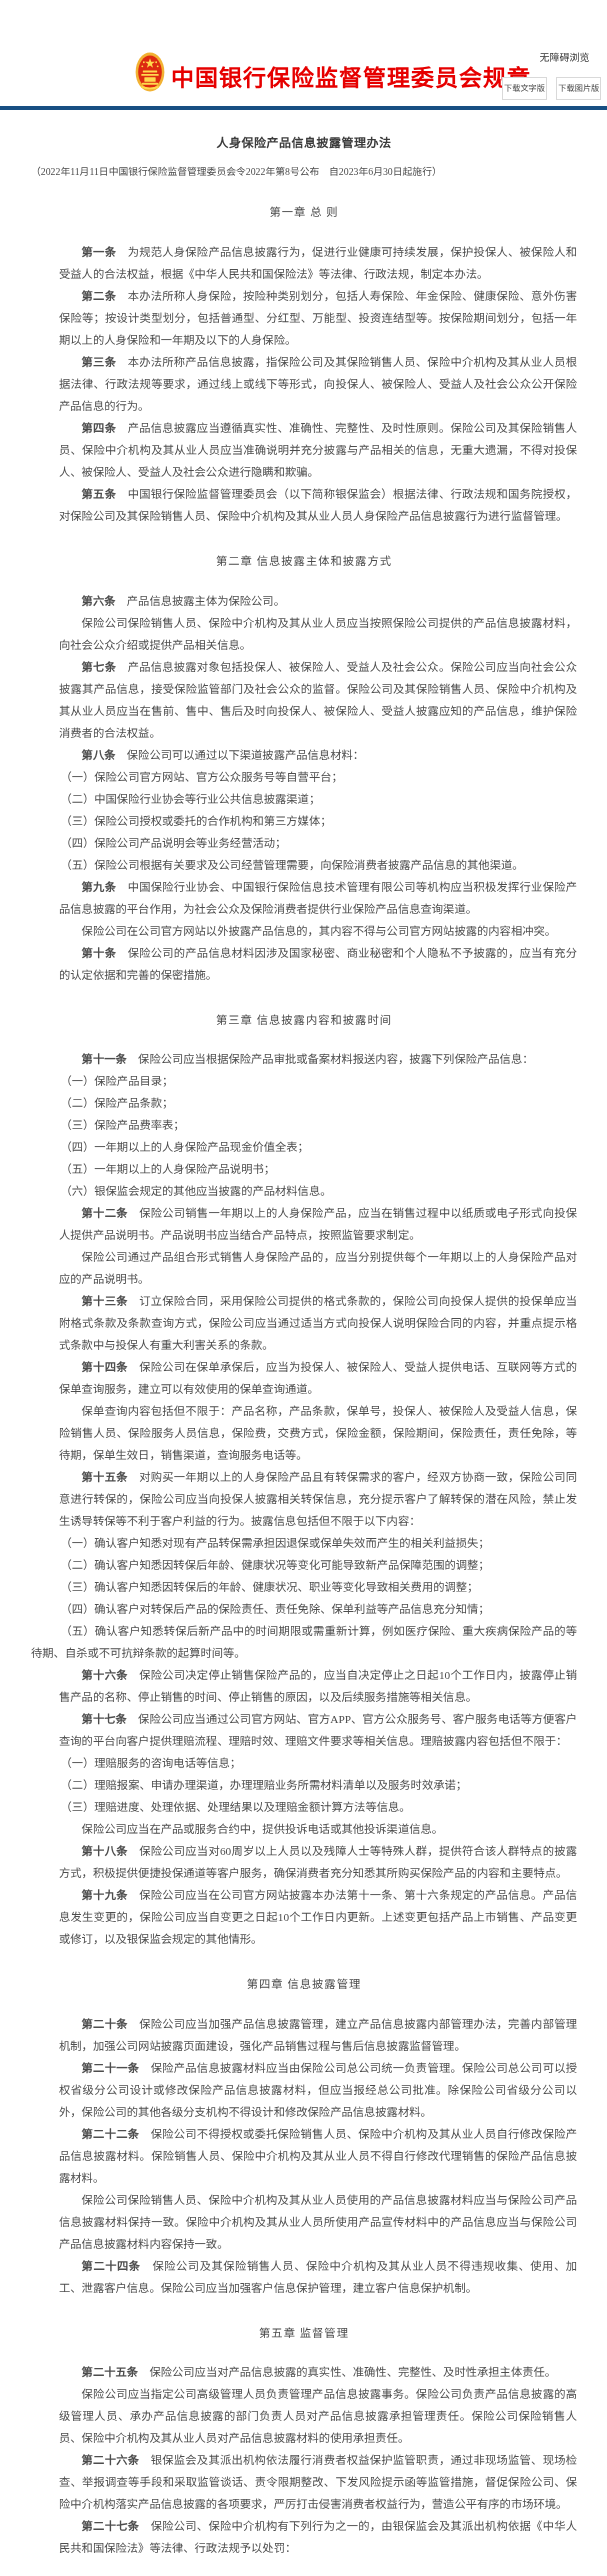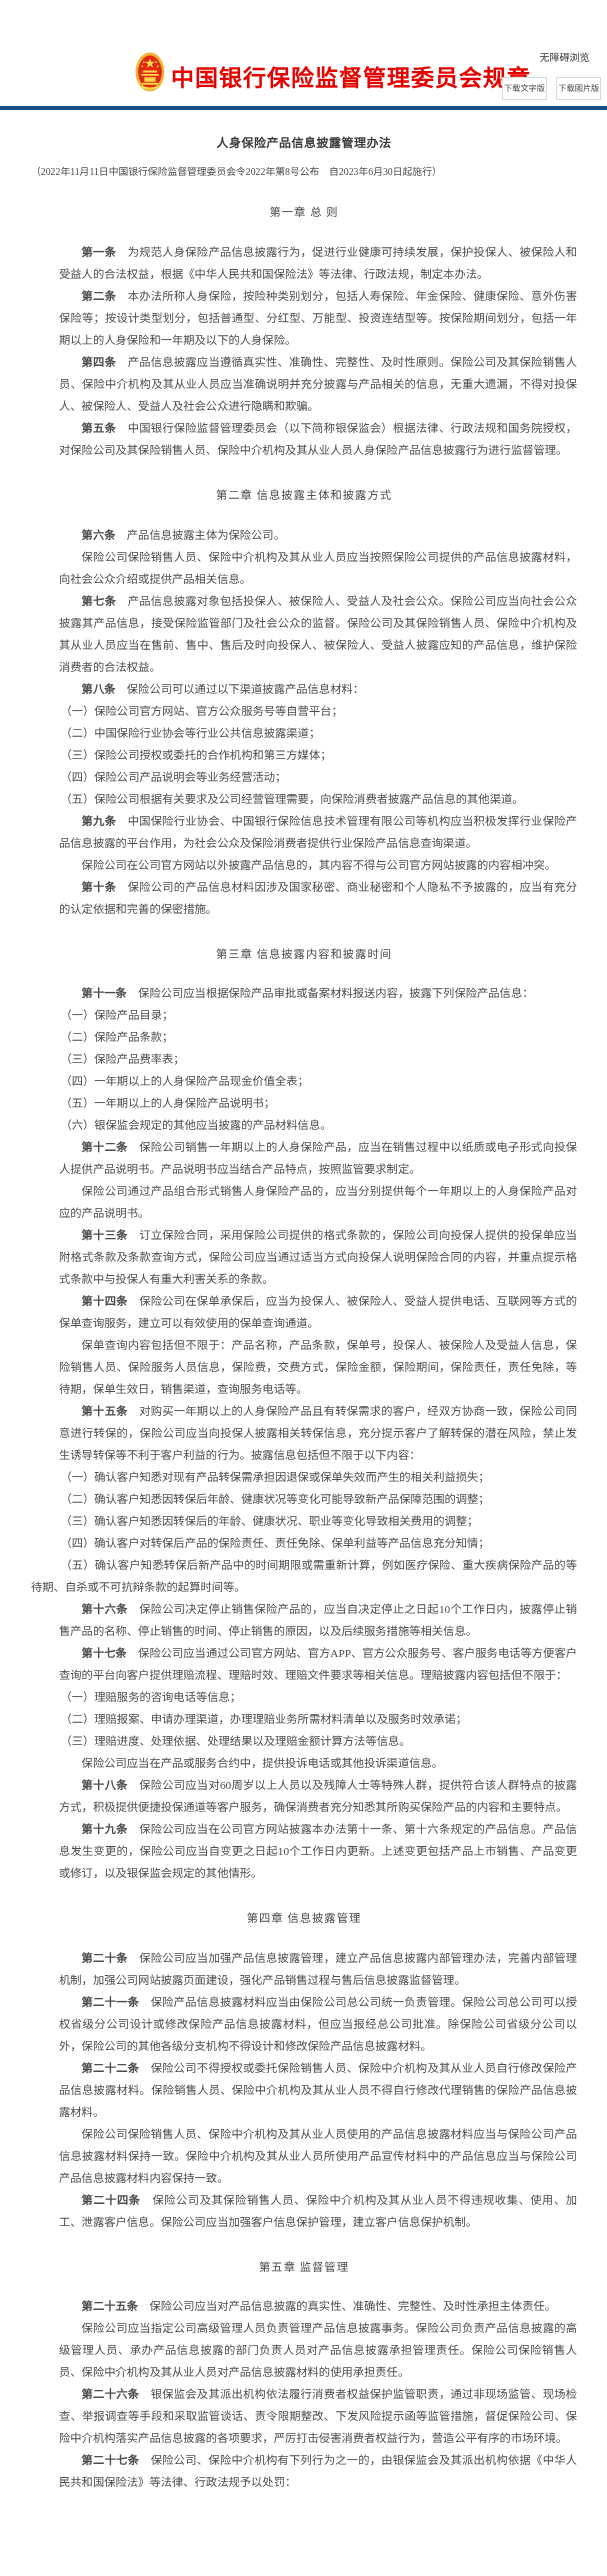--- a/index.html
+++ b/index.html
@@ -62,20 +62,21 @@
 </div>
 <div class="blue-divider"></div>
 
 <div class="doc">
   <h1 class="doc-title">人身保险产品信息披露管理办法</h1>
   <p class="doc-subtitle">（2022年11月11日中国银行保险监督管理委员会令2022年第8号公布　自2023年6月30日起施行）</p>
   <div class="blocks">
       <div class="chapter">第一章 总 则</div>
       <div class="para"><b>第一条</b>　为规范人身保险产品信息披露行为，促进行业健康可持续发展，保护投保人、被保险人和受益人的合法权益，根据《中华人民共和国保险法》等法律、行政法规，制定本办法。</div>
       <div class="para"><b>第二条</b>　本办法所称人身保险，按险种类别划分，包括人寿保险、年金保险、健康保险、意外伤害保险等；按设计类型划分，包括普通型、分红型、万能型、投资连结型等。按保险期间划分，包括一年期以上的人身保险和一年期及以下的人身保险。</div>
+      <div class="para"><b>第三条</b>　本办法所称产品信息披露，指保险公司及其保险销售人员、保险中介机构及其从业人员根据法律、行政法规等要求，通过线上或线下等形式，向投保人、被保险人、受益人及社会公众公开保险产品信息的行为。</div>
       <div class="para"><b>第四条</b>　产品信息披露应当遵循真实性、准确性、完整性、及时性原则。保险公司及其保险销售人员、保险中介机构及其从业人员应当准确说明并充分披露与产品相关的信息，无重大遗漏，不得对投保人、被保险人、受益人及社会公众进行隐瞒和欺骗。</div>
       <div class="para"><b>第五条</b>　中国银行保险监督管理委员会（以下简称银保监会）根据法律、行政法规和国务院授权，对保险公司及其保险销售人员、保险中介机构及其从业人员人身保险产品信息披露行为进行监督管理。</div>
       <div class="chapter">第二章 信息披露主体和披露方式</div>
       <div class="para"><b>第六条</b>　产品信息披露主体为保险公司。</div>
       <div class="para">保险公司保险销售人员、保险中介机构及其从业人员应当按照保险公司提供的产品信息披露材料，向社会公众介绍或提供产品相关信息。</div>
       <div class="para"><b>第七条</b>　产品信息披露对象包括投保人、被保险人、受益人及社会公众。保险公司应当向社会公众披露其产品信息，接受保险监管部门及社会公众的监督。保险公司及其保险销售人员、保险中介机构及其从业人员应当在售前、售中、售后及时向投保人、被保险人、受益人披露应知的产品信息，维护保险消费者的合法权益。</div>
       <div class="para"><b>第八条</b>　保险公司可以通过以下渠道披露产品信息材料：</div>
       <div class="item">（一）保险公司官方网站、官方公众服务号等自营平台；</div>
       <div class="item">（二）中国保险行业协会等行业公共信息披露渠道；</div>
       <div class="item">（三）保险公司授权或委托的合作机构和第三方媒体；</div>

